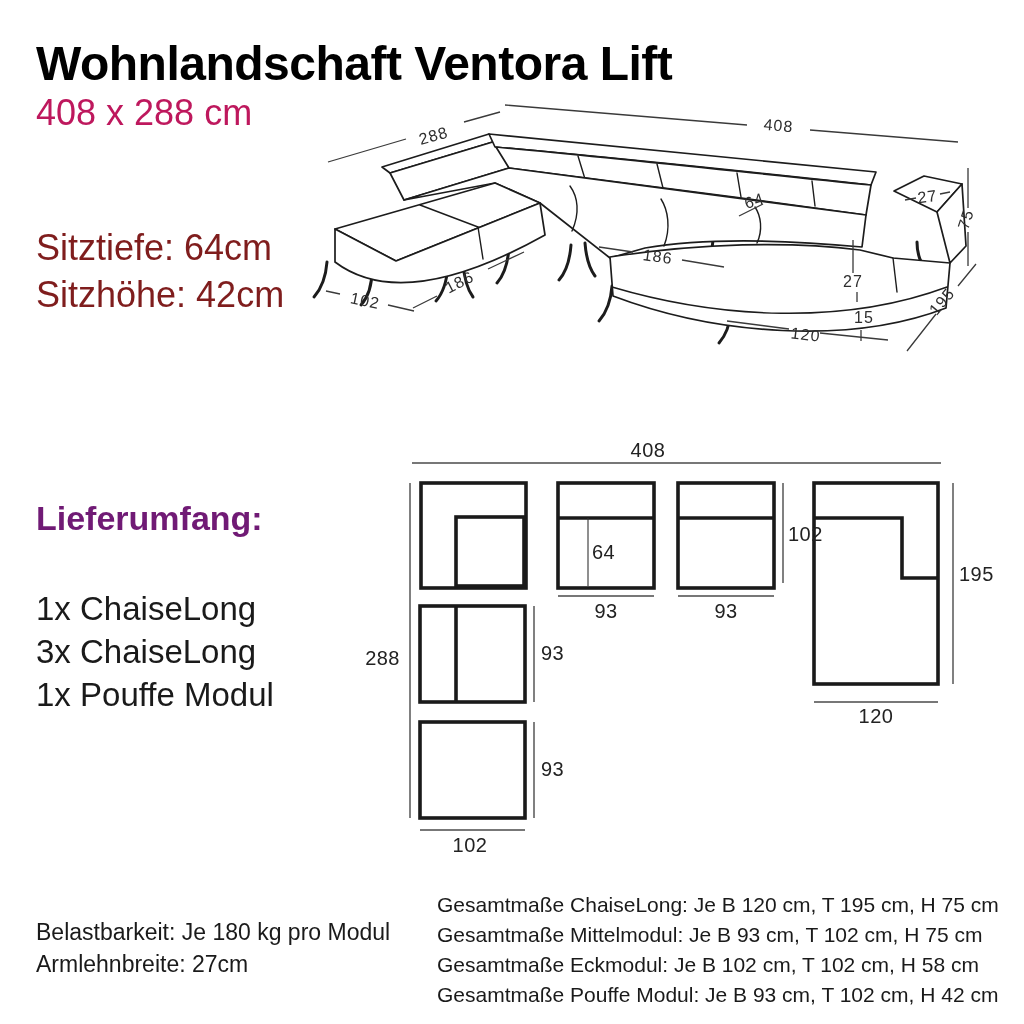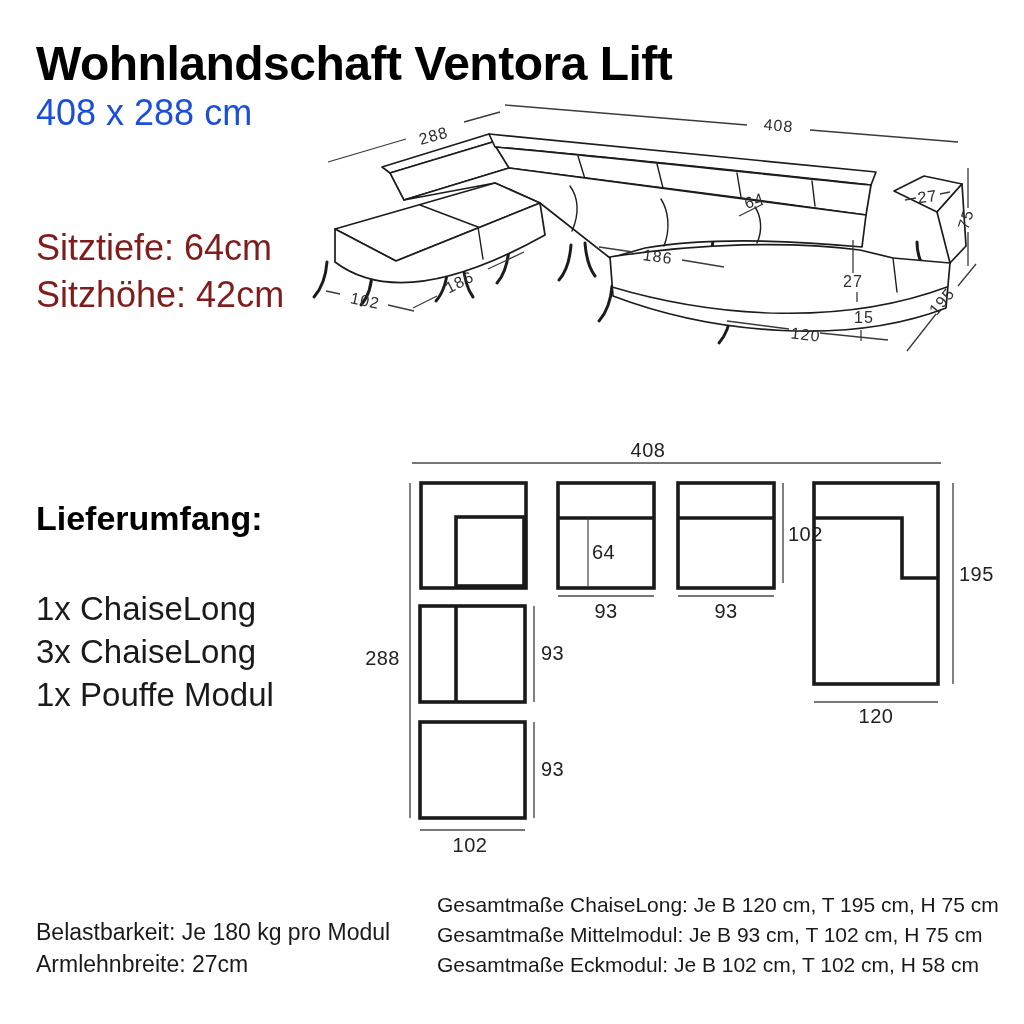--- a/index.html
+++ b/index.html
@@ -2,23 +2,23 @@
 <html><head>
 <meta charset="utf-8">
 <style>
   html,body{margin:0;padding:0;background:#fff;}
   .canvas{
     position:relative;width:1024px;height:1024px;background:#fff;overflow:hidden;
     font-family:"Liberation Sans",sans-serif;color:#141414;
   }
   .abs{position:absolute;white-space:nowrap;}
   .title{left:36px;top:36px;font-size:48px;font-weight:700;letter-spacing:-0.5px;color:#000;}
-  .subtitle{left:36px;top:92px;font-size:36px;font-weight:400;color:#1d4ed8;}
+  .subtitle{left:36px;top:92px;font-size:36px;font-weight:400;color:#be185d;}
   .specs{left:36px;top:224px;font-size:36px;line-height:47px;color:#7f1d1d;}
-  .delivery-heading{left:36px;top:499px;font-size:34px;font-weight:700;color:#000000;}
+  .delivery-heading{left:36px;top:499px;font-size:34px;font-weight:700;color:#701a75;}
   .delivery-items{left:36px;top:549px;font-size:33px;line-height:43px;color:#1a1a1a;margin-top:38px;}
   .footer-left{left:36px;top:916px;font-size:23px;line-height:32px;color:#1a1a1a;}
   .footer-right{left:437px;top:890px;font-size:21px;line-height:30px;color:#1a1a1a;}
   svg text{font-family:"Liberation Sans",sans-serif;}
   .iso-num{font-size:16px;fill:#2e2e2e;letter-spacing:1px;}
   .plan-num{font-size:20px;fill:#222;letter-spacing:0.5px;}
 </style>
 </head>
 <body>
 
@@ -171,15 +171,16 @@
 
   <div class="abs footer-left">
     <div>Belastbarkeit: Je 180 kg pro Modul</div>
     <div>Armlehnbreite: 27cm</div>
   </div>
 
   <div class="abs footer-right">
     <div>Gesamtmaße ChaiseLong: Je B 120 cm, T 195 cm, H 75 cm</div>
     <div>Gesamtmaße Mittelmodul: Je B 93 cm, T 102 cm, H 75 cm</div>
     <div>Gesamtmaße Eckmodul: Je B 102 cm, T 102 cm, H 58 cm</div>
+    <div>Gesamtmaße Pouffe Modul: Je B 93 cm, T 102 cm, H 42 cm</div>
   </div>
 
 </div>
 
 </body></html>

